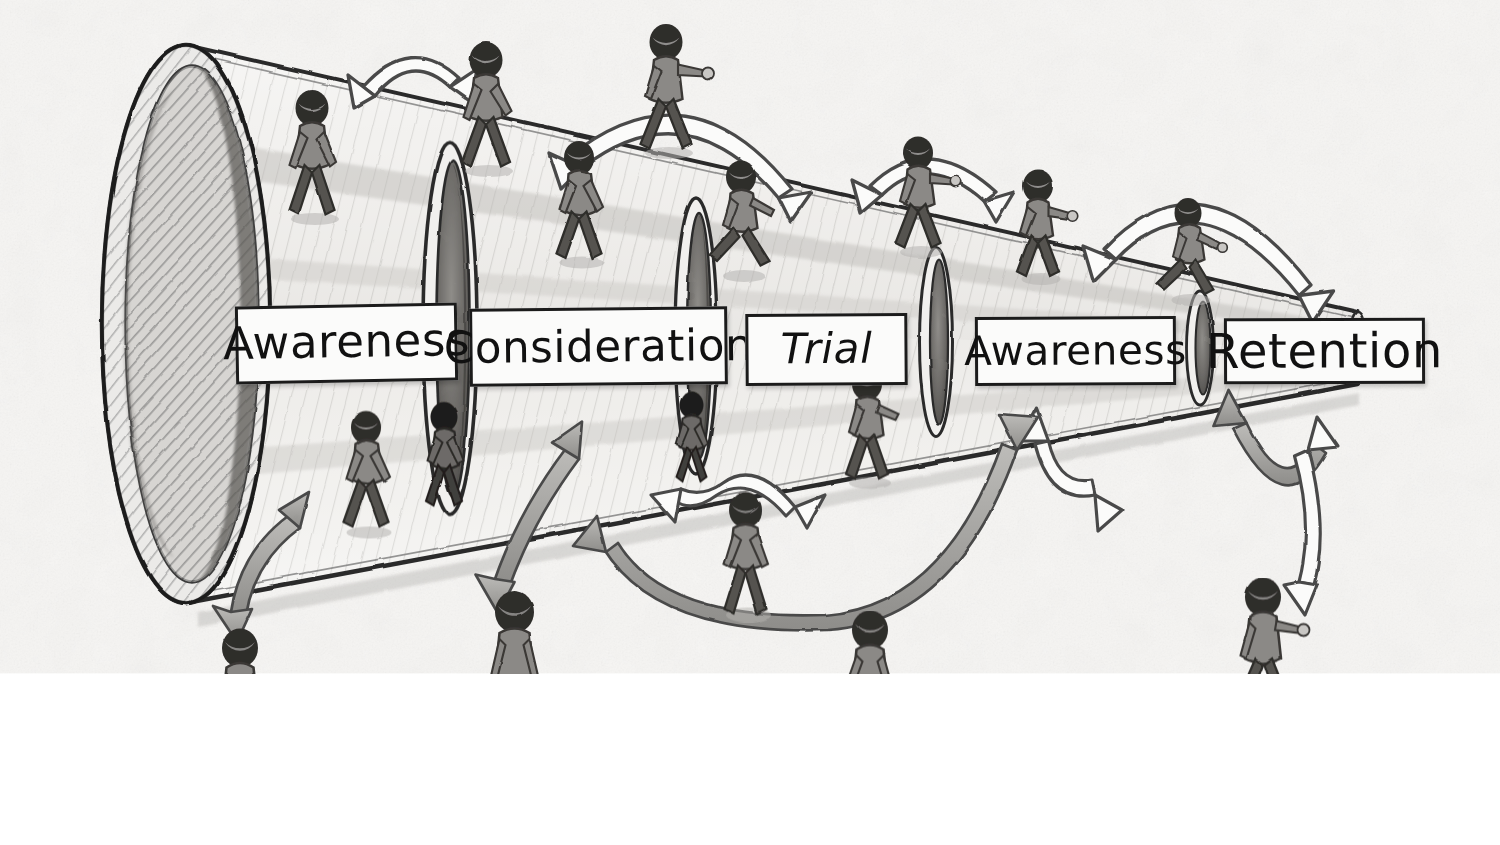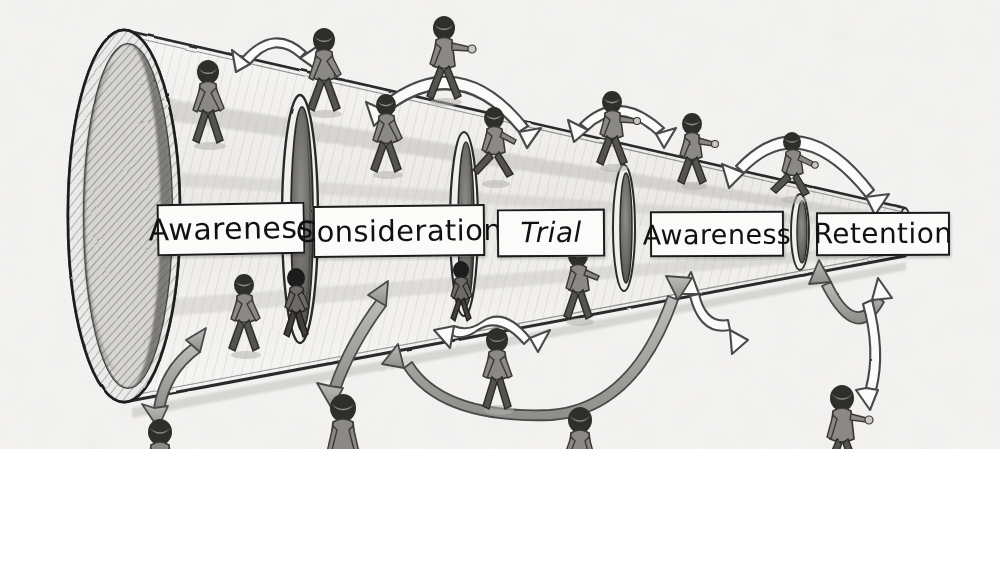--- a/index.html
+++ b/index.html
@@ -422,16 +422,16 @@
 
   <div class="stage-label" style="left:497px;top:209px;width:108px;height:48px;transform:rotate(-0.4deg);">
     <span style="font-size:28px;font-style:italic;">Trial</span>
   </div>
 
   <div class="stage-label" style="left:650px;top:211px;width:134px;height:46px;transform:rotate(-0.3deg);">
     <span style="font-size:27px;">Awareness</span>
   </div>
 
   <div class="stage-label" style="left:816px;top:212px;width:134px;height:44px;transform:rotate(-0.2deg);">
-    <span style="font-size:28px;">Retention</span>
+    <span style="font-size:32px;">Retention</span>
   </div>
 
 </div>
 
 </body></html>

